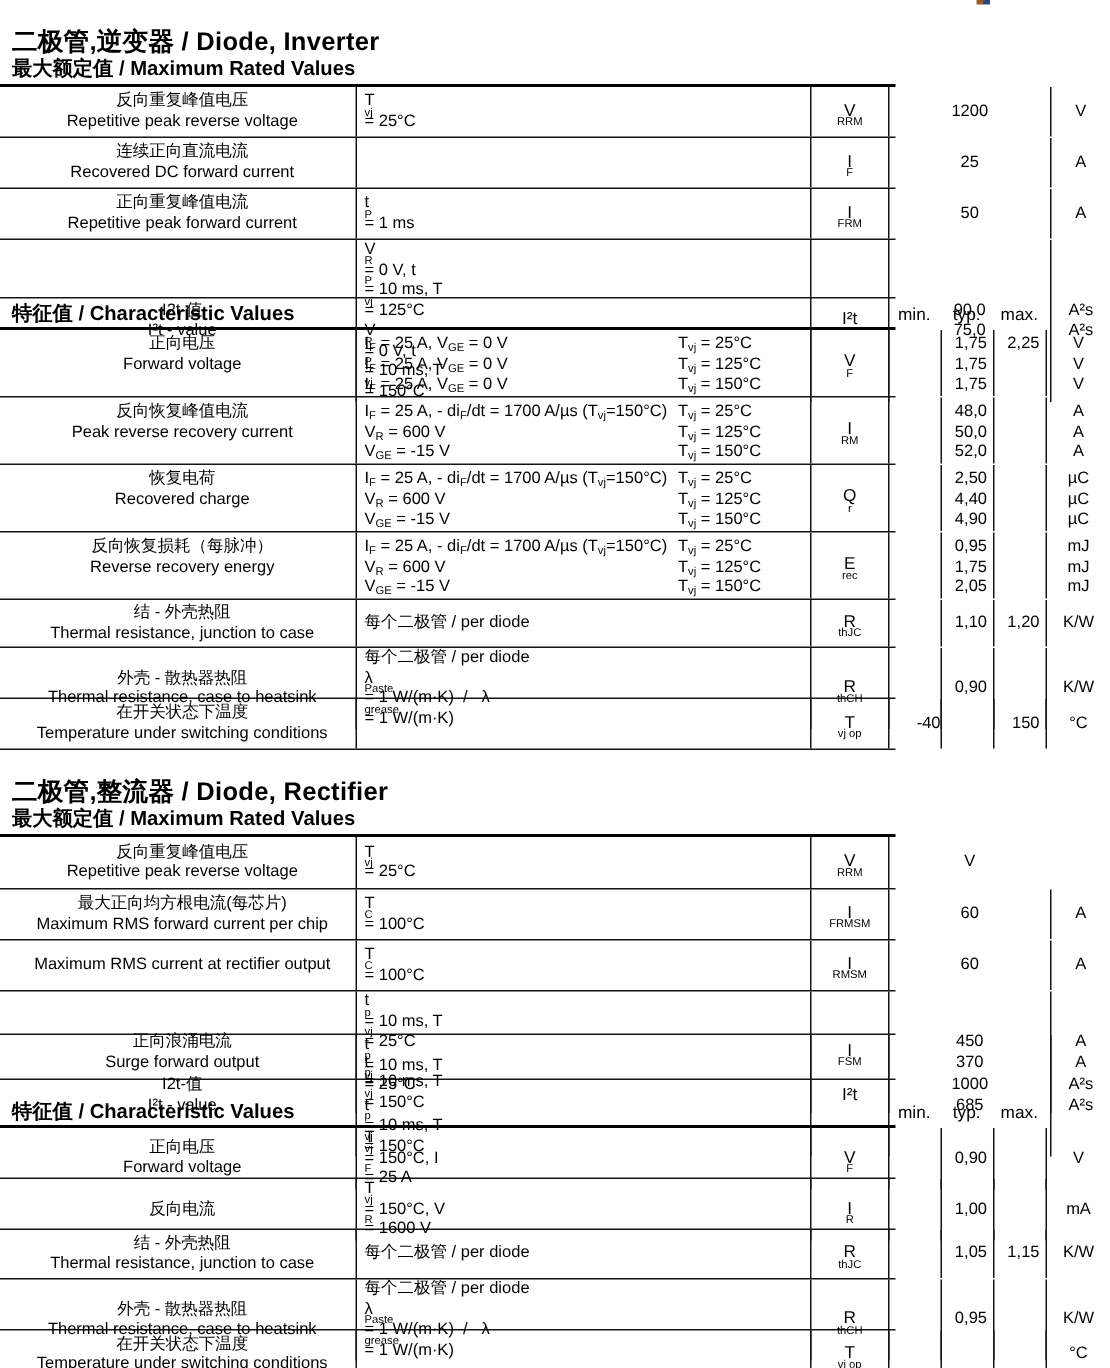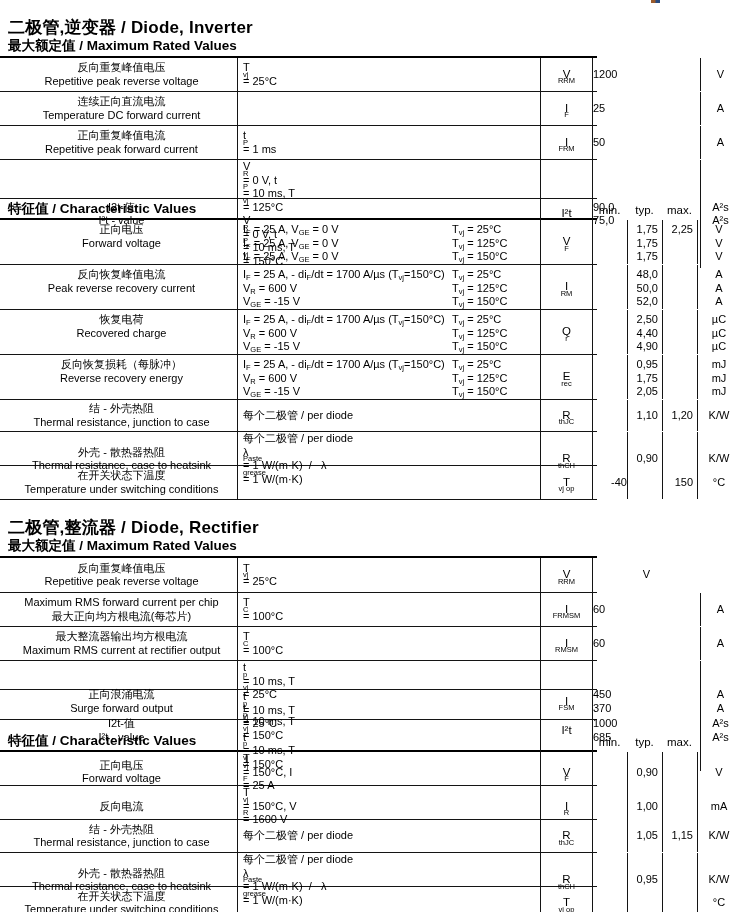--- a/index.html
+++ b/index.html
@@ -19,21 +19,21 @@
 
   .row { display: grid; border-bottom: 1.6px solid #141414; }
   .rated-row { grid-template-columns: 237px 303px 52px 108px 40px; }
   .char-row  { grid-template-columns: 237px 303px 52px 35px 35px 35px 43px; }
 
   .cell { border-left: 1.6px solid #141414; display: flex; flex-direction: column;
           justify-content: center; font-size: 11px; line-height: 13.5px; }
   .c-desc { border-left: none; padding-left: 10px; padding-right: 4px; align-items: center; }
   .c-cond { padding-left: 5px; padding-right: 2px; }
   .c-sym  { text-align: center; font-size: 11.5px; }
-  .c-val  { text-align: left; }
+  .c-val  { text-align: center; }
   .c-min  { text-align: right; }
   .c-typ  { text-align: right; padding-right: 4px; }
   .c-max  { text-align: right; padding-right: 4px; }
   .c-unit { text-align: center; }
 
   .r3 .cell { justify-content: flex-start; padding-top: 3px; }
   .r3 .c-sym { justify-content: center; padding-top: 0; }
 
   .condwrap { display: flex; }
   .condwrap .cw-l { flex: 1 1 auto; }
@@ -63,21 +63,21 @@
         <div>Repetitive peak reverse voltage</div>
       </div>
       <div class="cell c-cond">T<sub>vj</sub> = 25°C</div>
       <div class="cell c-sym">V<sub>RRM</sub></div>
       <div class="cell c-val">1200</div>
       <div class="cell c-unit">V</div>
     </div>
     <div class="row rated-row h34">
       <div class="cell c-desc">
         <div>连续正向直流电流</div>
-        <div>Temperature DC forward current</div>
+        <div>Recovered DC forward current</div>
       </div>
       <div class="cell c-cond"></div>
       <div class="cell c-sym">I<sub>F</sub></div>
       <div class="cell c-val">25</div>
       <div class="cell c-unit">A</div>
     </div>
     <div class="row rated-row h34">
       <div class="cell c-desc">
         <div>正向重复峰值电流</div>
         <div>Repetitive peak forward current</div>
@@ -227,31 +227,30 @@
       <div class="cell c-desc">
         <div>反向重复峰值电压</div>
         <div>Repetitive peak reverse voltage</div>
       </div>
       <div class="cell c-cond">T<sub>vj</sub> = 25°C</div>
       <div class="cell c-sym">V<sub>RRM</sub></div>
       <div class="cell c-unit">V</div>
     </div>
     <div class="row rated-row h34">
       <div class="cell c-desc">
+        <div>最大正向均方根电流(每芯片)</div>
         <div>Maximum RMS forward current per chip</div>
-        <div>最大正向均方根电流(每芯片)</div>
       </div>
       <div class="cell c-cond">T<sub>C</sub> = 100°C</div>
       <div class="cell c-sym">I<sub>FRMSM</sub></div>
       <div class="cell c-val">60</div>
       <div class="cell c-unit">A</div>
     </div>
     <div class="row rated-row h34">
       <div class="cell c-desc">
-        <div>最大整流器输出均方根电流</div>
         <div>Maximum RMS current at rectifier output</div>
       </div>
       <div class="cell c-cond">T<sub>C</sub> = 100°C</div>
       <div class="cell c-sym">I<sub>RMSM</sub></div>
       <div class="cell c-val">60</div>
       <div class="cell c-unit">A</div>
     </div>
     <div class="row rated-row h29">
       <div class="cell c-desc">
         <div>正向浪涌电流</div>

